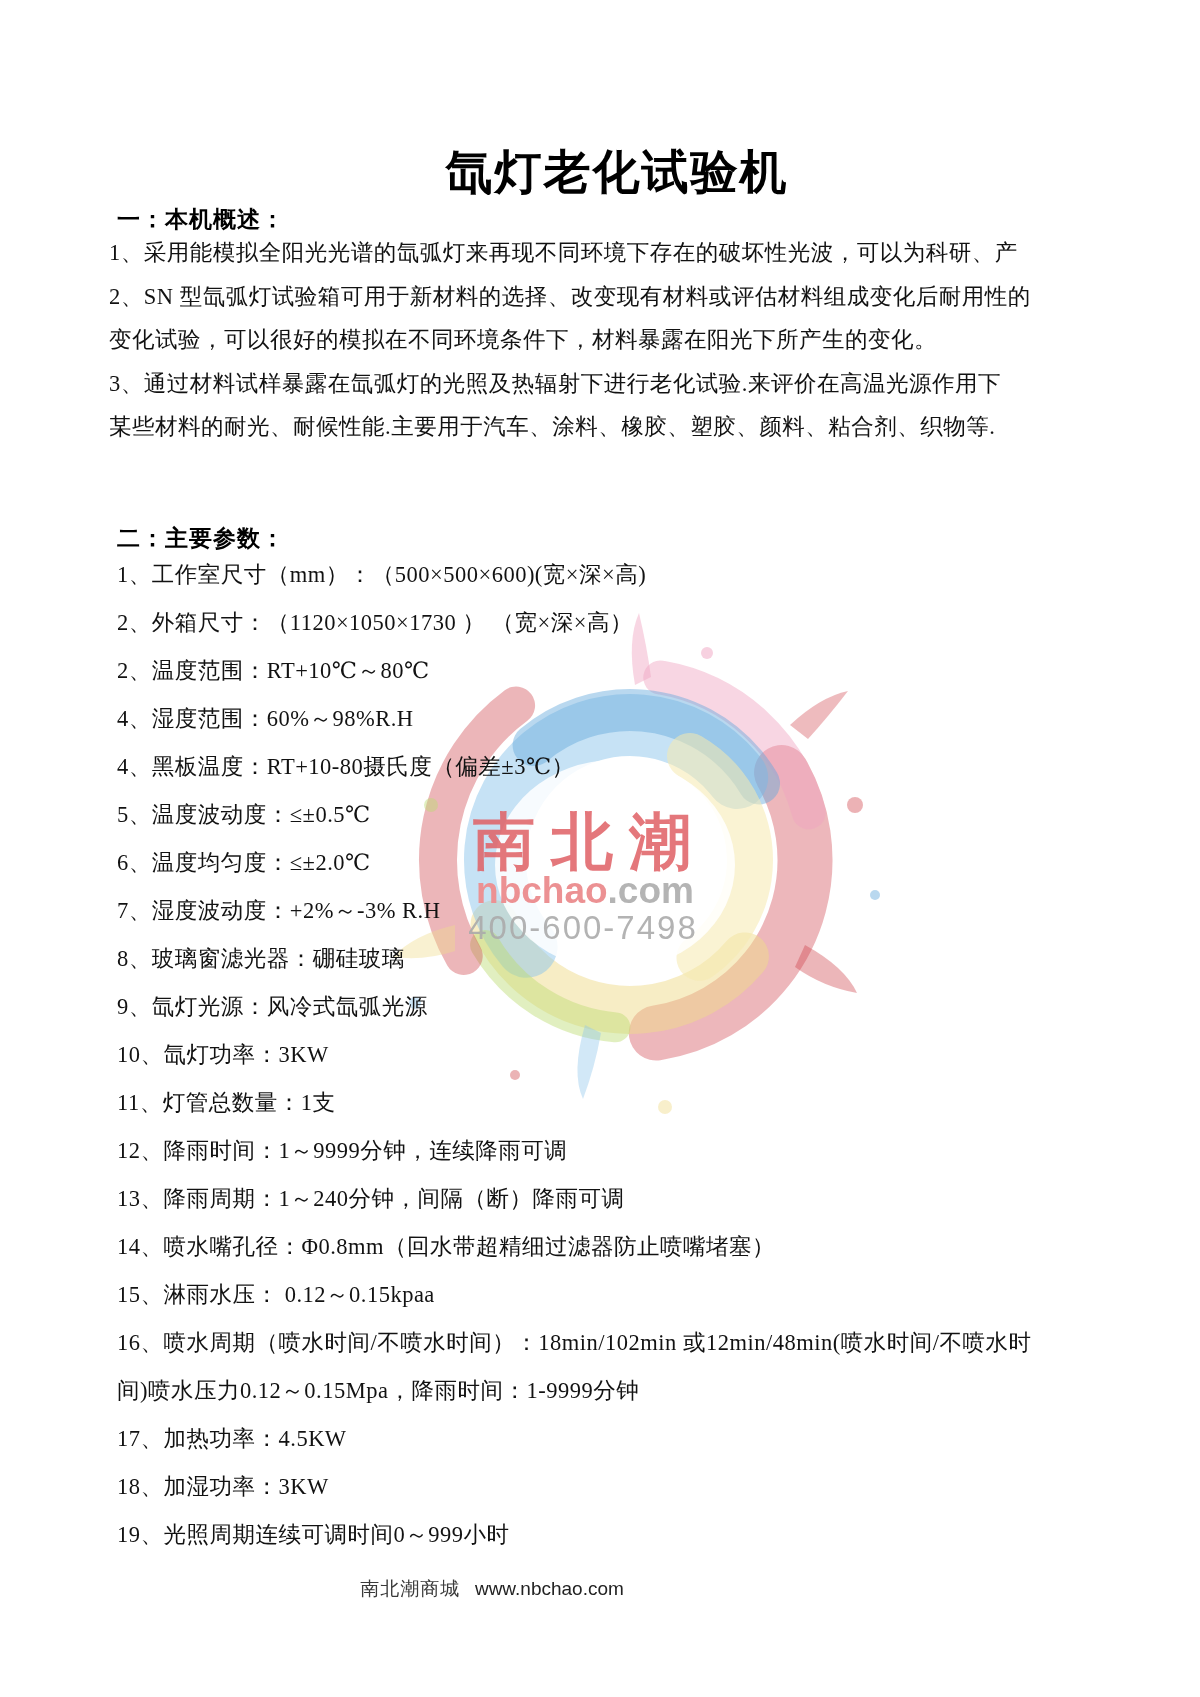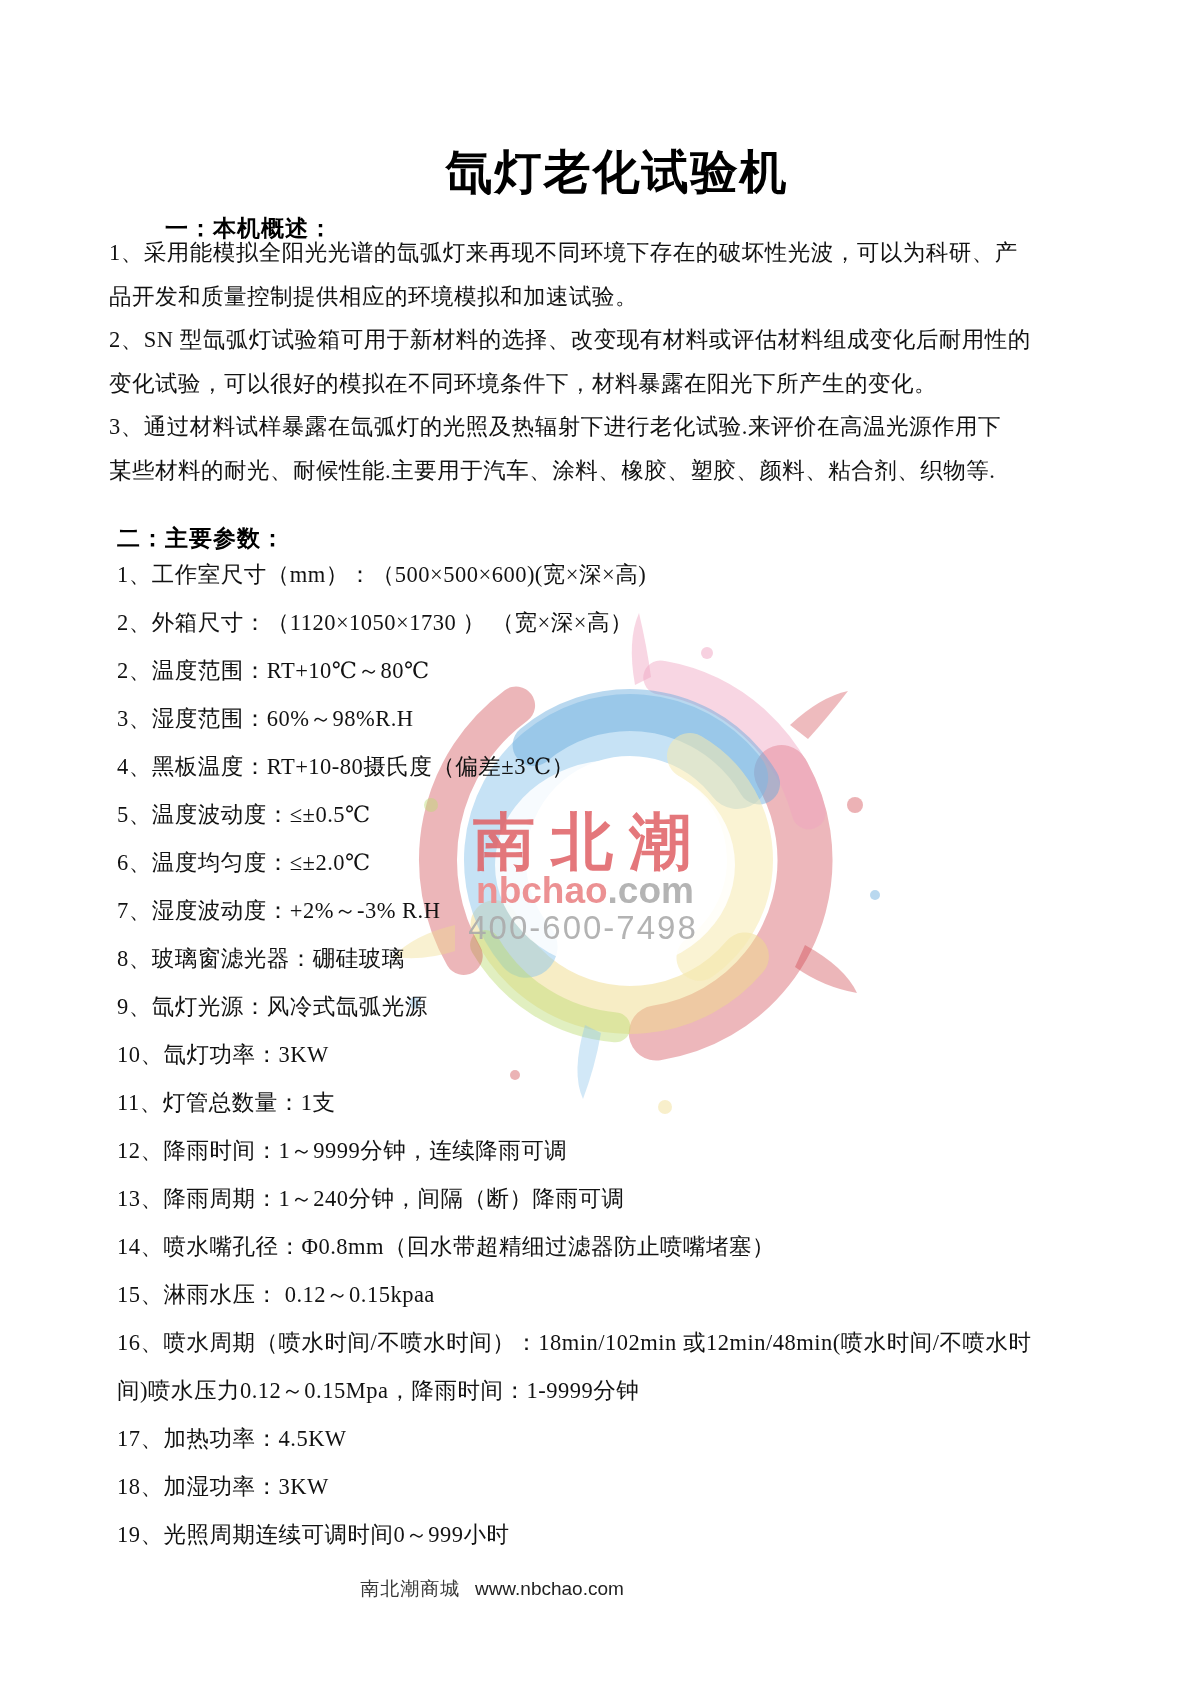--- a/index.html
+++ b/index.html
@@ -25,21 +25,21 @@
     margin-left: 21px;
   }
   .section-heading {
     left: 117px;
     font-size: 23px;
     font-weight: bold;
     color: #000;
     z-index: 2;
     letter-spacing: 1px;
   }
-  #sec1-heading { top: 213px; margin-left: 48px; }
+  #sec1-heading { top: 204px; }
   #sec2-heading { top: 523px; }
   #sec1-lines {
     top: 231px; left: 109px; width: 975px;
     font-size: 22.5px;
     line-height: 43.5px;
     z-index: 2;
   }
   #sec2-list {
     top: 551px; left: 117px; width: 985px;
     font-size: 22.5px;
@@ -73,34 +73,33 @@
 </style>
 </head>
 <body>
 
 <div id="doc-title" class="abs">氙灯老化试验机</div>
 
 <div id="sec1-heading" class="abs section-heading">一：本机概述：</div>
 
 <div id="sec1-lines" class="abs">
     <div class="line">1、采用能模拟全阳光光谱的氙弧灯来再现不同环境下存在的破坏性光波，可以为科研、产</div>
-    <div class="line">品开发和质量控制提供相应的环境模拟和加速试验。</div>
     <div class="line">2、SN 型氙弧灯试验箱可用于新材料的选择、改变现有材料或评估材料组成变化后耐用性的</div>
     <div class="line">变化试验，可以很好的模拟在不同环境条件下，材料暴露在阳光下所产生的变化。</div>
     <div class="line">3、通过材料试样暴露在氙弧灯的光照及热辐射下进行老化试验.来评价在高温光源作用下</div>
     <div class="line">某些材料的耐光、耐候性能.主要用于汽车、涂料、橡胶、塑胶、颜料、粘合剂、织物等.</div>
   </div>
 
 <div id="sec2-heading" class="abs section-heading">二：主要参数：</div>
 
 <div id="sec2-list" class="abs">
     <div class="line">1、工作室尺寸（mm）：（500×500×600)(宽×深×高)</div>
     <div class="line">2、外箱尺寸：（1120×1050×1730 ） （宽×深×高）</div>
     <div class="line">2、温度范围：RT+10℃～80℃</div>
-    <div class="line">3、湿度范围：60%～98%R.H</div>
+    <div class="line">4、湿度范围：60%～98%R.H</div>
     <div class="line">4、黑板温度：RT+10-80摄氏度（偏差±3℃）</div>
     <div class="line">5、温度波动度：≤±0.5℃</div>
     <div class="line">6、温度均匀度：≤±2.0℃</div>
     <div class="line">7、湿度波动度：+2%～-3% R.H</div>
     <div class="line">8、玻璃窗滤光器：硼硅玻璃</div>
     <div class="line">9、氙灯光源：风冷式氙弧光源</div>
     <div class="line">10、氙灯功率：3KW</div>
     <div class="line">11、灯管总数量：1支</div>
     <div class="line">12、降雨时间：1～9999分钟，连续降雨可调</div>
     <div class="line">13、降雨周期：1～240分钟，间隔（断）降雨可调</div>

